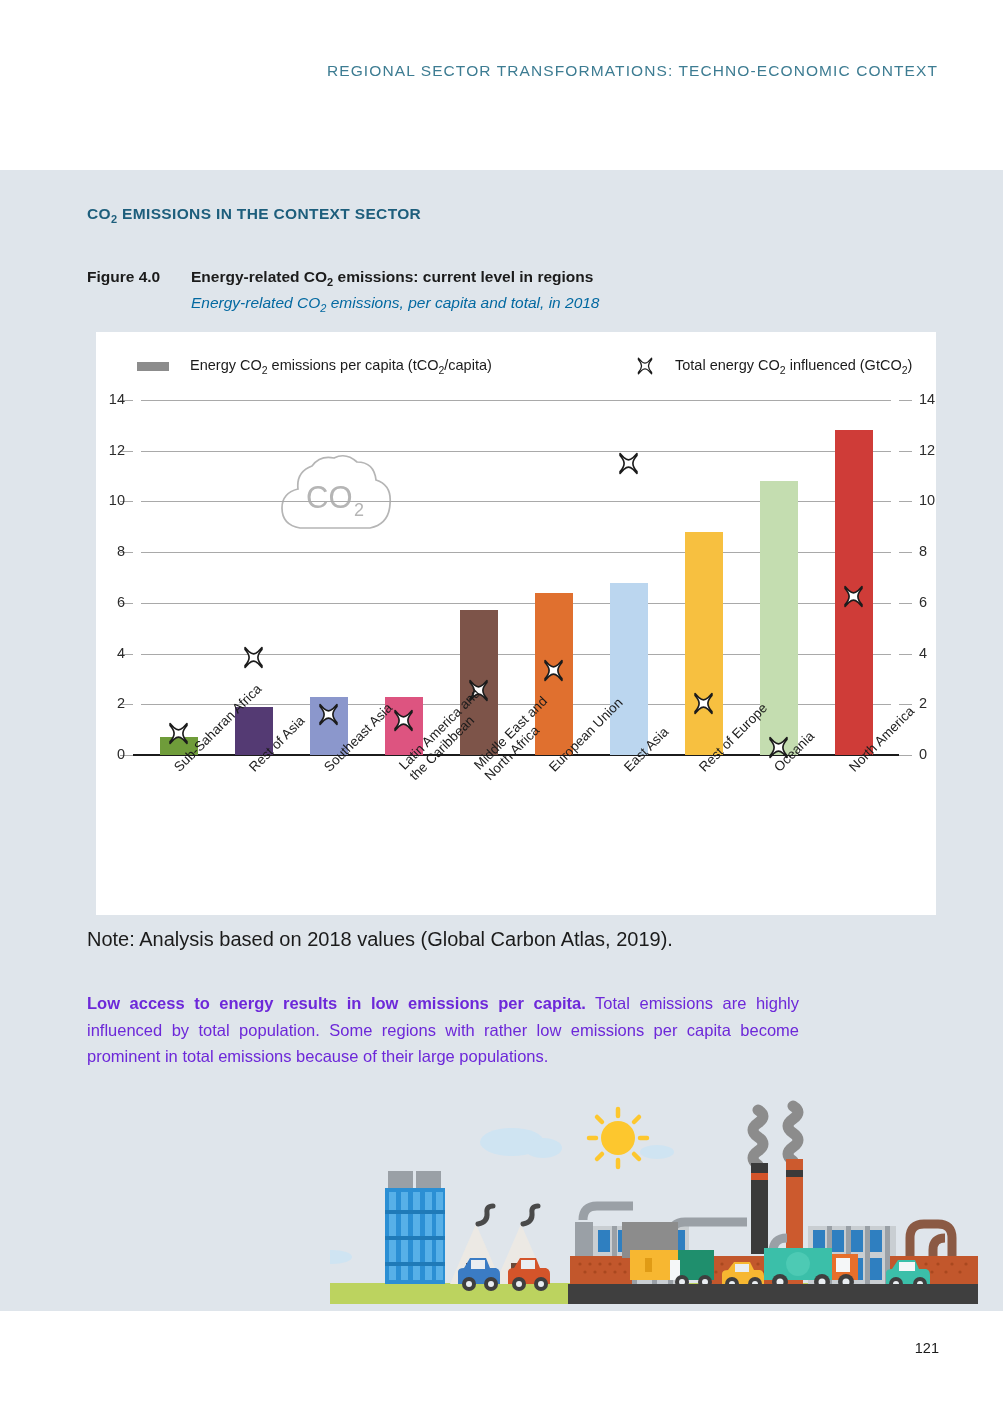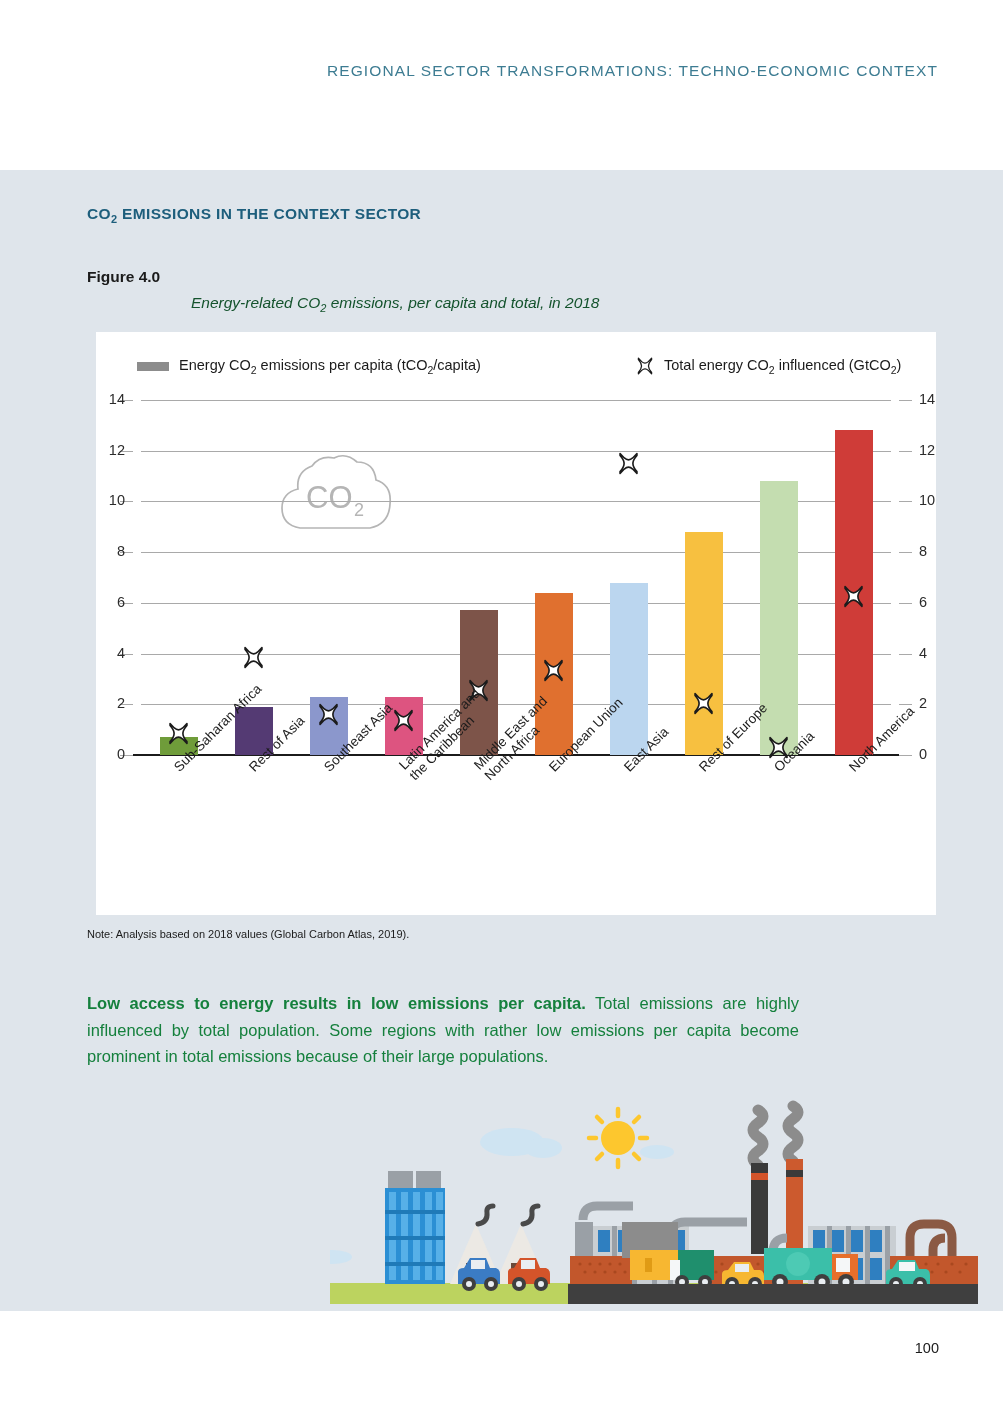--- a/index.html
+++ b/index.html
@@ -46,34 +46,34 @@
     align-items: flex-start;
   }
   .fig-num { font-weight: 700; width: 104px; flex: none; }
   .fig-title { font-weight: 700; }
   .fig-title sub, .fig-sub sub { font-size: 11px; }
   .fig-sub {
     position: absolute;
     left: 191px; top: 294px;
     font-size: 15.5px;
     font-style: italic;
-    color: #14532d;
+    color: #0369a1;
   }
   
   .chart-card {
     position: absolute;
     left: 96px; top: 332px;
     width: 840px; height: 583px;
     background: #ffffff;
   }
   
   .legend {
     position: absolute; left: 0; top: 25px; width: 840px; height: 30px;
   }
-  .legend-item { position: absolute; display: flex; align-items: center; gap: 10px; padding-left: 20px; }
+  .legend-item { position: absolute; display: flex; align-items: center; gap: 21px; padding-left: 20px; }
   .legend-item.left { left: 21px; top: 0; }
   .legend-item.right { left: 520px; top: 0; }
   .legend-swatch {
     width: 32px; height: 9px; background: #8c8c8c; display: inline-block;
   }
   .legend-x { width: 18px; height: 18px; display: inline-block; }
   .legend-label { font-size: 14.5px; color: #1b1b1b; }
   .legend-label sub { font-size: 10.5px; }
 
   
@@ -118,29 +118,29 @@
     color: #1b1b1b;
     transform: rotate(-45deg);
     transform-origin: left top;
     white-space: nowrap;
     line-height: 1.12;
   }
 
   
   .note {
     position: absolute; left: 87px; top: 928px;
-    font-size: 11px; color: #1b1b1b;
+    font-size: 20px; color: #1b1b1b;
   }
   
   .body-para {
     position: absolute; left: 87px; top: 990px;
     width: 712px;
     font-size: 16.5px;
     line-height: 1.62;
-    color: #15803d;
+    color: #6d28d9;
     text-align: justify;
   }
   .body-para b { font-weight: 700; }
 
   
   .illustration {
     position: absolute; left: 330px; top: 1100px;
     width: 648px; height: 211px;
   }
   
@@ -153,20 +153,21 @@
 <body>
 
 <div class="running-header">REGIONAL SECTOR TRANSFORMATIONS: TECHNO-ECONOMIC CONTEXT</div>
 
 <div class="page-band"></div>
 
 <div class="section-heading"><span>CO</span><sub>2</sub><span> EMISSIONS IN THE CONTEXT SECTOR</span></div>
 
 <div class="fig-title-row">
   <span class="fig-num">Figure 4.0</span>
+  <span class="fig-title"><span>Energy-related CO</span><sub>2</sub><span> emissions: current level in regions</span></span>
 </div>
 <div class="fig-sub"><span>Energy-related CO</span><sub>2</sub><span> emissions, per capita and total, in 2018</span></div>
 
 <div class="chart-card">
 
   <div class="legend">
     <div class="legend-item left">
       <span class="legend-swatch"></span>
       <span class="legend-label"><span>Energy CO</span><sub>2</sub><span> emissions per capita (tCO</span><sub>2</sub><span>/capita)</span></span>
     </div>
@@ -549,13 +550,13 @@
       <circle cx="566" cy="184" r="7" fill="#3f3f3f"></circle>
         <circle cx="566" cy="184" r="3" fill="#e9edf1"></circle>
       <circle cx="590" cy="184" r="7" fill="#3f3f3f"></circle>
         <circle cx="590" cy="184" r="3" fill="#e9edf1"></circle>
     </g>
 
     <rect x="238" y="184" width="410" height="20" fill="#3f3f3f"></rect>
   </svg>
 </div>
 
-<div class="page-number">100</div>
+<div class="page-number">121</div>
 
 </body></html>

